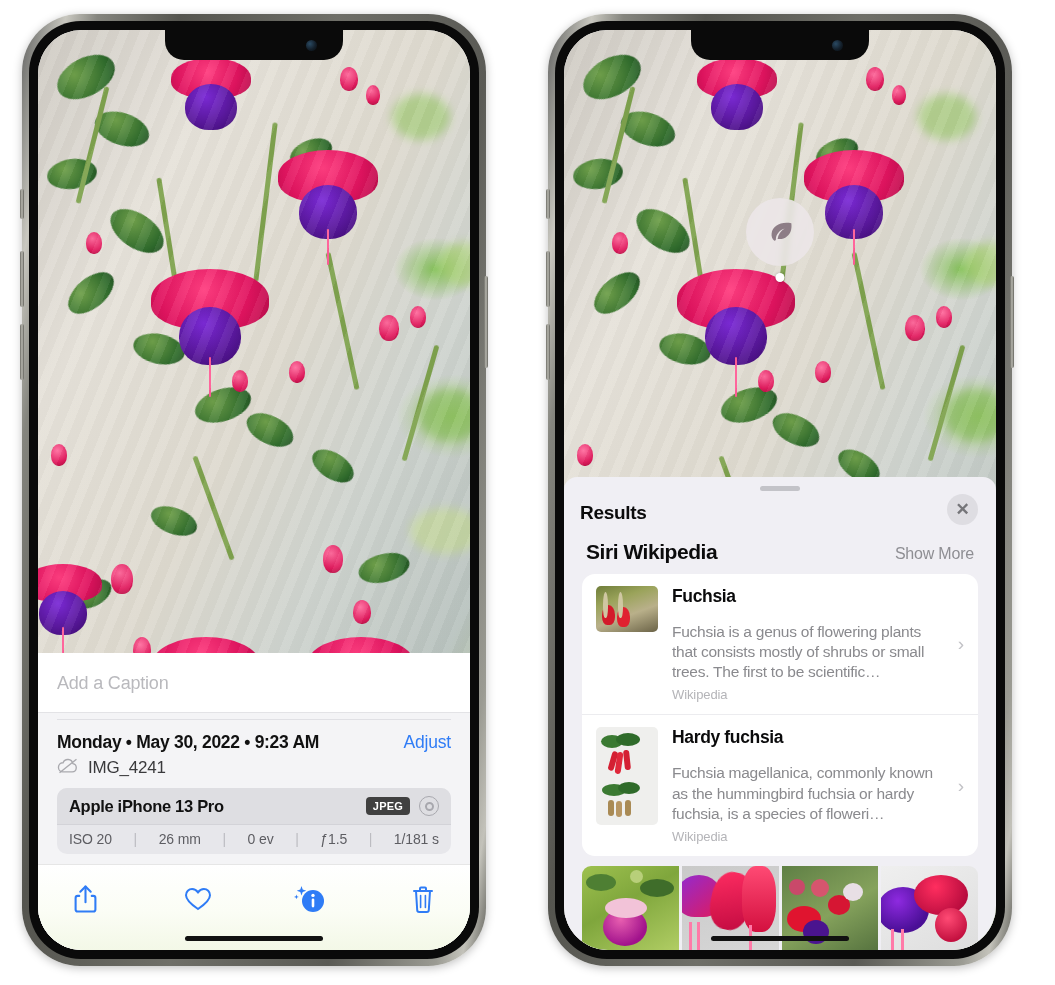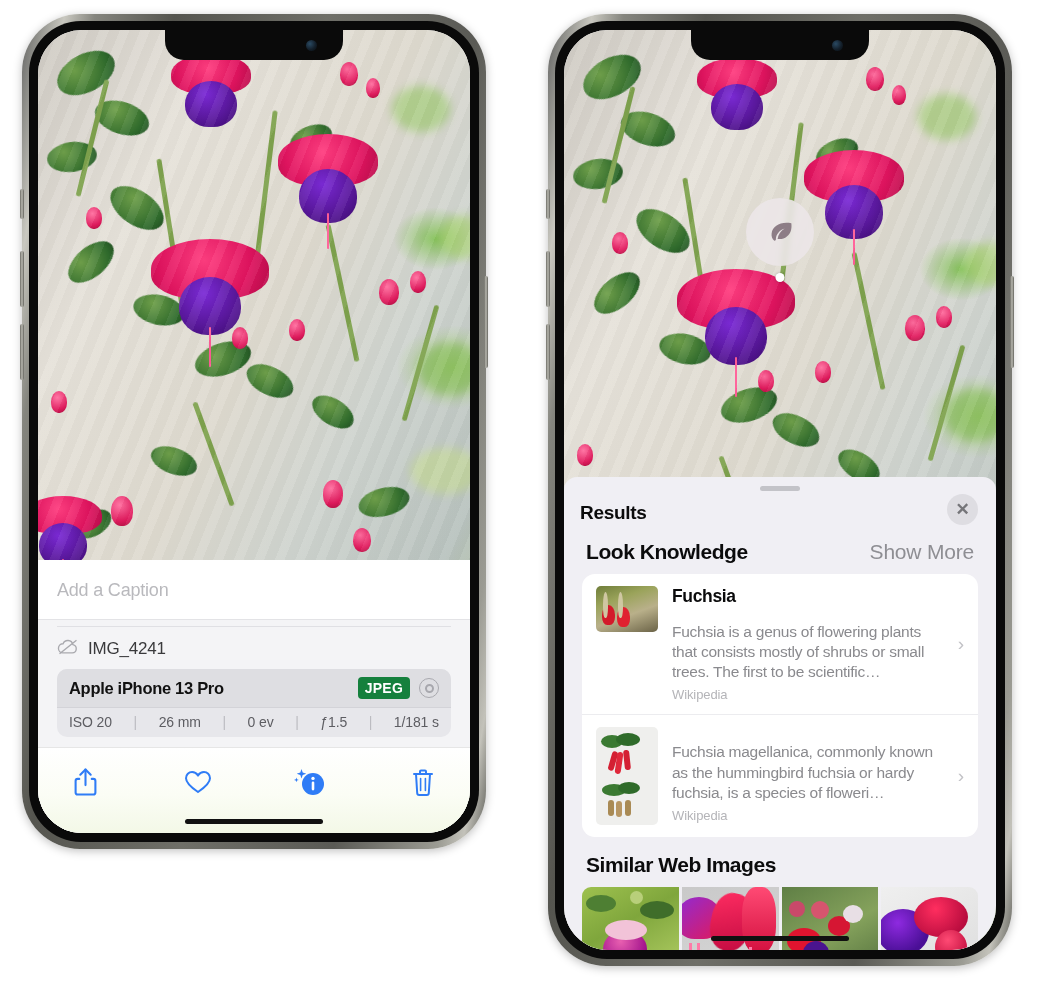--- a/index.html
+++ b/index.html
@@ -26,21 +26,21 @@
     padding: 9px;
     position: relative;
   }
   .screen {
     width: 100%; height: 100%;
     border-radius: 44px;
     overflow: hidden;
     position: relative;
     background: #fff;
   }
-  #phone-left  { left: 22px;  top: 14px; width: 464px; height: 835px; }
+  #phone-left  { left: 22px;  top: 14px; width: 464px; height: 952px; }
   #phone-right { left: 548px; top: 14px; width: 464px; height: 952px; }
 
   .notch {
     position: absolute;
     top: 0; left: 50%; transform: translateX(-50%);
     width: 178px; height: 30px;
     background: #0a0a0a;
     border-bottom-left-radius: 19px;
     border-bottom-right-radius: 19px;
     z-index: 40;
@@ -152,21 +152,21 @@
     background:#e7e7eb; border-radius:10px; overflow:hidden;
   }
   .cam-head {
     display:flex; align-items:center; justify-content:space-between;
     padding: 8px 12px 8px 12px;
     background:#dedee2;
   }
   .cam-title { font-size:16.5px; font-weight:700; color:#111; letter-spacing:-0.3px; }
   .cam-head-right { display:flex; align-items:center; gap:9px; }
   .badge-jpeg {
-    background:#15803d; color:#fff; font-size:14px; font-weight:700;
+    background:#404040; color:#fff; font-size:11px; font-weight:700;
     padding: 3px 7px 3px 7px; border-radius:4px; letter-spacing:.2px;
   }
   .hdr-ring {
     width:20px; height:20px; border-radius:50%; border:1.5px solid #a8a8ae;
     display:flex; align-items:center; justify-content:center;
   }
   .hdr-ring i { width:9px; height:9px; border-radius:50%; border:2.5px solid #a8a8ae; display:block; }
 
   .cam-body { padding: 8px 12px 9px 12px; }
   .cam-line1 { font-size:16.5px; color:#4a4a4e; letter-spacing:-0.2px; }
@@ -227,21 +227,21 @@
   .grabber { width:40px; height:5px; border-radius:3px; background:#c3c3c8; margin:9px auto 0 auto; }
   .results-head { position:relative; padding: 11px 16px 16px 0; text-align:left;margin-left:16px; }
   .results-title { font-size:19px; font-weight:700; color:#0b0b0c; letter-spacing:-0.3px; }
   .close-btn {
     position:absolute; right:18px; top:3px; width:31px; height:31px; border-radius:50%;
     background:#dedde2; display:flex; align-items:center; justify-content:center;
     color:#757579; font-size:17px; font-weight:700;
   }
   .sec-head { display:flex; align-items:baseline; justify-content:space-between; padding: 0 22px; }
   .sec-title { font-size:21px; font-weight:700; color:#0b0b0c; letter-spacing:-0.45px; }
-  .sec-more { font-size:21px; color:#8e8e93; letter-spacing:-0.2px; }
+  .sec-more { font-size:16px; color:#8e8e93; letter-spacing:-0.2px; }
 
   .know-card { margin: 10px 18px 0 18px; background:#fff; border-radius:13px; overflow:hidden; }
   .know-row { display:flex; gap:14px; padding: 12px 14px 12px 14px; align-items:flex-start; }
   .know-row + .know-row { border-top:1px solid #ececef; margin-top:0; }
   .thumb { flex:none; border-radius:5px; overflow:hidden; position:relative; }
   .thumb.t1 { width:62px; height:46px;
     background: linear-gradient(160deg,#6f7d3a 0%, #9aa35a 30%, #b9b08a 60%, #6b6347 100%); }
   .thumb.t2 { width:62px; height:98px; background:#efefed; border-radius:5px; }
   .th-flower { position:absolute; border-radius:50% 50% 40% 40%; }
   .know-body { flex:1; min-width:0; }
@@ -349,20 +349,24 @@
           <div class="bud" style="left:3%;top:45%;width:16px;height:22px;"></div>
         </div>
 
         <div class="sheet">
           <div class="caption-row">Add a Caption</div>
           <div class="divider"></div>
 
 
           <div class="meta-block">
             <div class="divider" style="margin-bottom:12px;background:#e0e0e4;"></div>
+            <div class="meta-top">
+              <div class="meta-date">Monday • May 30, 2022 • 9:23 AM</div>
+              <div class="meta-adjust">Adjust</div>
+            </div>
             <div class="meta-file">
               <span>
                 <svg width="22" height="16" viewBox="0 0 26 18" aria-hidden="true">
                   <path d="M7 16h11a5 5 0 0 0 .7 -9.9A6 6 0 0 0 7.2 5.2 4.6 4.6 0 0 0 7 16z" fill="none" stroke="#a9a9ae" stroke-width="1.6"></path>
                   <line x1="3" y1="17" x2="23" y2="1" stroke="#a9a9ae" stroke-width="1.6"></line>
                 </svg>
               </span>
               <span class="meta-name">IMG_4241</span>
             </div>
 
@@ -540,21 +544,21 @@
         <div class="leaf-dot"></div>
 
         <div class="results-sheet">
           <div class="grabber"></div>
           <div class="results-head">
             <span class="results-title">Results</span>
             <div class="close-btn">✕</div>
           </div>
 
           <div class="sec-head">
-            <span class="sec-title">Look Knowledge</span>
+            <span class="sec-title">Siri Wikipedia</span>
             <span class="sec-more">Show More</span>
           </div>
 
           <div class="know-card">
             <div class="know-row">
               <div class="thumb t1">
                 <div class="th-flower" style="left:10%;top:42%;width:13px;height:20px;background:#d31a2a;"></div>
                 <div class="th-flower" style="left:34%;top:46%;width:13px;height:20px;background:#e02130;"></div>
                 <div class="th-flower" style="left:12%;top:12%;width:5px;height:26px;background:#cfc7a2;"></div>
                 <div class="th-flower" style="left:36%;top:14%;width:5px;height:26px;background:#cfc7a2;"></div>
@@ -574,30 +578,28 @@
                 <div class="th-flower" style="left:22%;top:24%;width:6px;height:20px;background:#d42033;border-radius:3px;transform:rotate(16deg);"></div>
                 <div class="th-flower" style="left:33%;top:25%;width:6px;height:22px;background:#e0283b;border-radius:3px;transform:rotate(8deg);"></div>
                 <div class="th-flower" style="left:45%;top:23%;width:6px;height:20px;background:#d42033;border-radius:3px;transform:rotate(-6deg);"></div>
                 <div class="th-flower" style="left:10%;top:58%;width:24px;height:12px;background:#3b7a32;border-radius:50%;"></div>
                 <div class="th-flower" style="left:36%;top:56%;width:22px;height:12px;background:#2f6b2a;border-radius:50%;"></div>
                 <div class="th-flower" style="left:20%;top:74%;width:6px;height:16px;background:#a98a54;border-radius:3px;"></div>
                 <div class="th-flower" style="left:33%;top:75%;width:6px;height:16px;background:#b79663;border-radius:3px;"></div>
                 <div class="th-flower" style="left:46%;top:74%;width:6px;height:16px;background:#a98a54;border-radius:3px;"></div>
               </div>
               <div class="know-body">
+                <div class="know-title">Hardy fuchsia</div>
                 <div class="know-desc">Fuchsia magellanica, commonly known as the hummingbird fuchsia or hardy fuchsia, is a species of floweri…</div>
                 <div class="know-src">Wikipedia</div>
               </div>
               <div class="know-chev">›</div>
             </div>
           </div>
 
-          <div class="web-head">
-            <span class="sec-title">Similar Web Images</span>
-          </div>
 
           <div class="web-strip">
             <div class="web-tile wt1">
               <div class="wf" style="left:22%;top:44%;width:44px;height:38px;border-radius:50%;background:radial-gradient(circle at 40% 30%,#e85fb0,#a1128c 70%);"></div>
               <div class="wf" style="left:24%;top:34%;width:42px;height:20px;border-radius:50%;background:#f2c3d8;"></div>
               <div class="wf" style="left:4%;top:8%;width:30px;height:17px;border-radius:50%;background:#4e7f33;"></div>
               <div class="wf" style="left:60%;top:14%;width:34px;height:18px;border-radius:50%;background:#3f6d2a;"></div>
               <div class="wf" style="left:50%;top:4%;width:13px;height:13px;border-radius:50%;background:#b8cf7a;"></div>
             </div>
             <div class="web-tile wt2">

